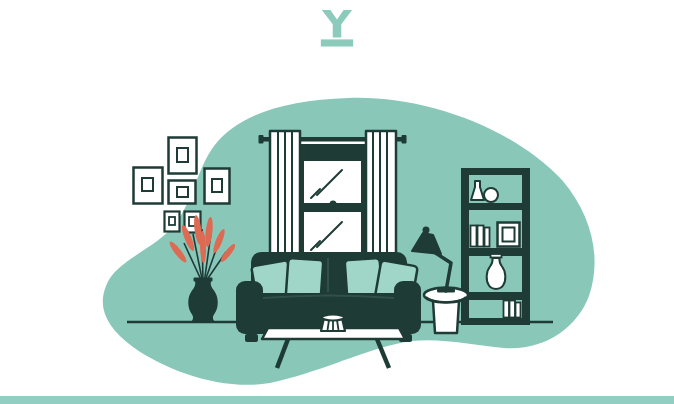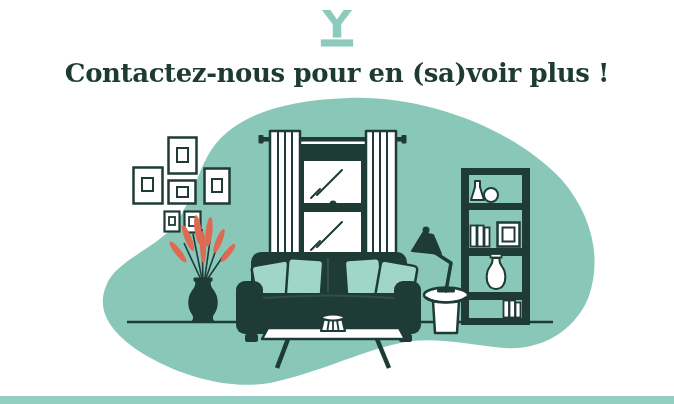--- a/index.html
+++ b/index.html
@@ -38,21 +38,20 @@
 
   <div class="logo-wrap">
     <svg width="38" height="40" viewBox="0 0 40 42">
       <g fill="var(--logo-teal)" stroke="none">
         <path d="M4,2 L13,2 L20,12 L27,2 L36,2 L24.5,17 L24.5,31 L15.5,31 L15.5,17 Z"></path>
         <rect x="3" y="33" width="34" height="7.5"></rect>
       </g>
     </svg>
   </div>
 
-  <h1 class="page-title">Contactez-nous pour en (sa)voir plus !</h1>
 
   <div class="illustration-wrap">
     <svg width="674" height="301" viewBox="0 95 674 301">
 
       <path class="tl" d="M348,98 C420,95 510,125 562,180 C592,215 602,258 589,296
            C577,328 544,351 504,348 C467,345 431,335 396,344
            C357,353 317,373 270,383 C224,391 168,372 133,347
            C107,328 97,308 106,286 C115,262 148,252 170,230
            C192,207 196,170 214,146 C237,115 285,100 348,98 Z"></path>
 

